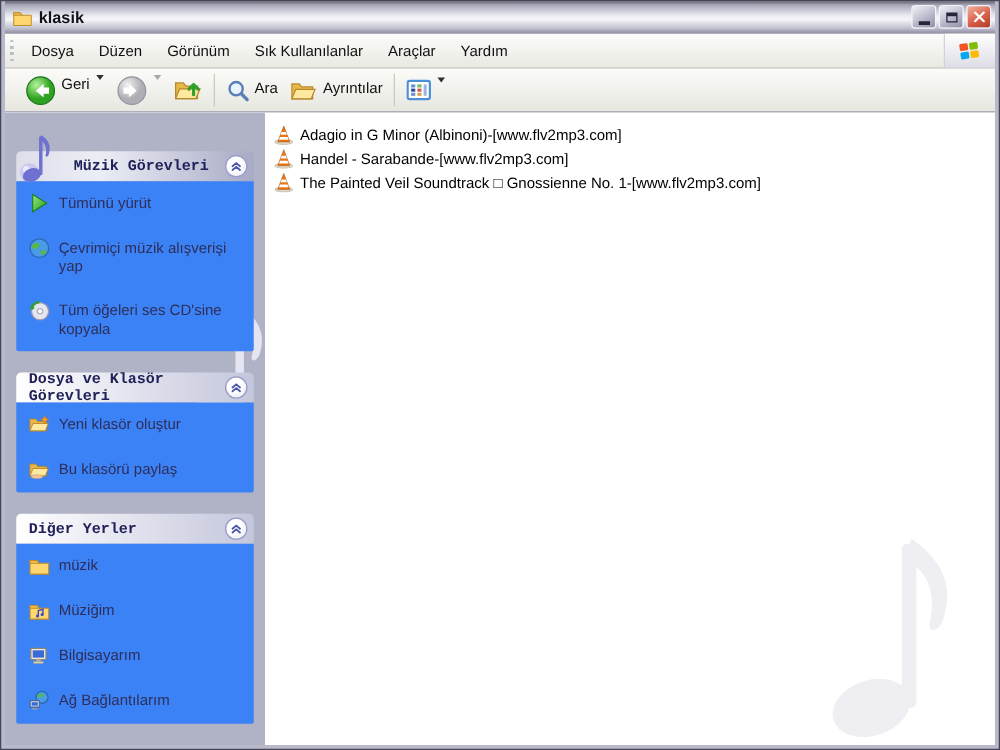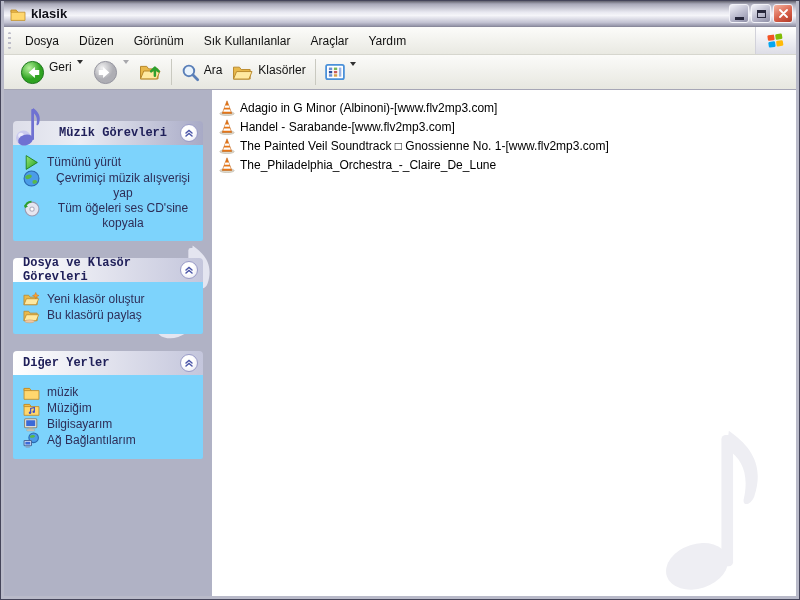--- a/index.html
+++ b/index.html
@@ -43,22 +43,22 @@
   .panel{position:relative;margin-bottom:17px;z-index:1;}
   .panel-hd{height:24px;display:flex;align-items:center;padding:0 5px 0 10px;
     border-radius:4px 4px 0 0;background:linear-gradient(90deg,#ffffff,#c4c6dc);
     font-size:12px;font-weight:bold;color:#20205a;font-family:Liberation Mono, monospace;}
   .panel.music{margin-top:15px;}
   .panel.music .panel-hd{background:linear-gradient(90deg,#dddee9 0%,#eceef5 35%,#a8aac6 100%);padding-left:46px;}
   .hd-label{flex:1;}
   .chev{width:18px;height:18px;border-radius:50%;flex-shrink:0;
     background:radial-gradient(circle at 40% 35%,#ffffff 40%,#e4e4f0);
     border:1px solid #9a9cc8;display:flex;align-items:center;justify-content:center;box-sizing:border-box;}
-  .panel-bd{background:#7dd3fc;border-radius:0 0 2px 2px;
-    padding:10px 4px 10px 10px;display:flex;flex-direction:column;gap:0;text-align:center;}
+  .panel-bd{background:#3b82f6;border-radius:0 0 2px 2px;
+    padding:10px 4px 10px 10px;display:flex;flex-direction:column;gap:20px;}
   .task{display:flex;gap:7px;align-items:flex-start;font-size:12px;color:#2e2e58;line-height:1.25;cursor:default;}
   .ticon{width:17px;height:17px;flex-shrink:0;margin-top:-1px;}
   .music-big-icon{position:absolute;top:-16px;left:-4px;width:46px;height:44px;z-index:2;}
   .watermark-side{position:absolute;left:140px;top:148px;width:80px;height:104px;z-index:0;pointer-events:none;}
   
   .filepane{flex:1;position:relative;padding:8px 0 0 7px;overflow:hidden;}
   .file-row{display:flex;align-items:center;gap:5px;height:19px;font-size:12px;color:#000;cursor:default;}
   .ficon{width:16px;height:16px;flex-shrink:0;}
   .watermark-big{position:absolute;right:6px;bottom:0px;width:152px;height:178px;pointer-events:none;}
   svg{display:block;}
@@ -173,21 +173,21 @@
       <svg width="19" height="19" viewBox="0 0 18 18">
         <circle cx="7.5" cy="7.5" r="5" fill="#e9f3fc" stroke="#5a7fb8" stroke-width="1.8"></circle>
         <line x1="11.4" y1="11.4" x2="15.8" y2="15.8" stroke="#5a7fb8" stroke-width="2.6" stroke-linecap="round"></line>
       </svg>
       <span>Ara</span>
     </div>
     <div class="tb-btn">
       <svg width="22" height="19" viewBox="0 0 18 16">
           <use href="#folder-open"></use>
         </svg>
-      <span>Klasörler</span>
+      <span>Ayrıntılar</span>
     </div>
     <div class="tb-sep"></div>
     <div class="tb-btn">
       <svg width="20" height="20" viewBox="0 0 18 18">
         <rect x="1" y="2.5" width="16" height="13" rx="1.5" fill="#fff" stroke="#4a90d9" stroke-width="1.6"></rect>
         <rect x="3.5" y="5" width="3" height="2.2" fill="#6a8fd4"></rect>
           <rect x="8" y="5" width="3" height="2.2" fill="#7ab65a"></rect>
         <rect x="3.5" y="8" width="3" height="2.2" fill="#2a4a9a"></rect>
           <rect x="8" y="8" width="3" height="2.2" fill="#c85a5a"></rect>
         <rect x="3.5" y="11" width="3" height="2.2" fill="#6a8fd4"></rect>
@@ -342,25 +342,19 @@
             <use href="#vlc-cone"></use>
           </svg>
         <span>Handel - Sarabande-[www.flv2mp3.com]</span>
       </div>
       <div class="file-row">
         <svg class="ficon" viewBox="0 0 16 16">
             <use href="#vlc-cone"></use>
           </svg>
         <span>The Painted Veil Soundtrack □ Gnossienne No. 1-[www.flv2mp3.com]</span>
       </div>
-      <div class="file-row">
-        <svg class="ficon" viewBox="0 0 16 16">
-            <use href="#vlc-cone"></use>
-          </svg>
-        <span>The_Philadelphia_Orchestra_-_Claire_De_Lune</span>
-      </div>
       <svg class="watermark-big" viewBox="0 0 60 84" style="color:#eeeef3">
           <use href="#note8"></use>
         </svg>
     </div>
 
   </div>
 </div>
 
 </body></html>

